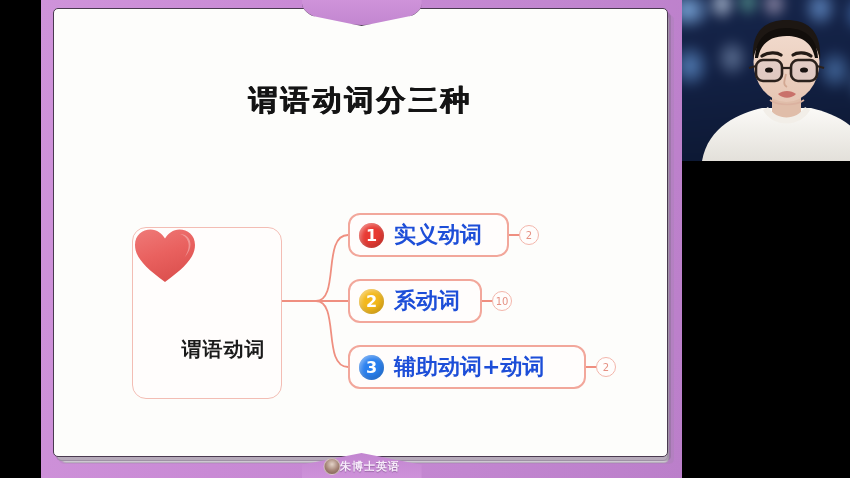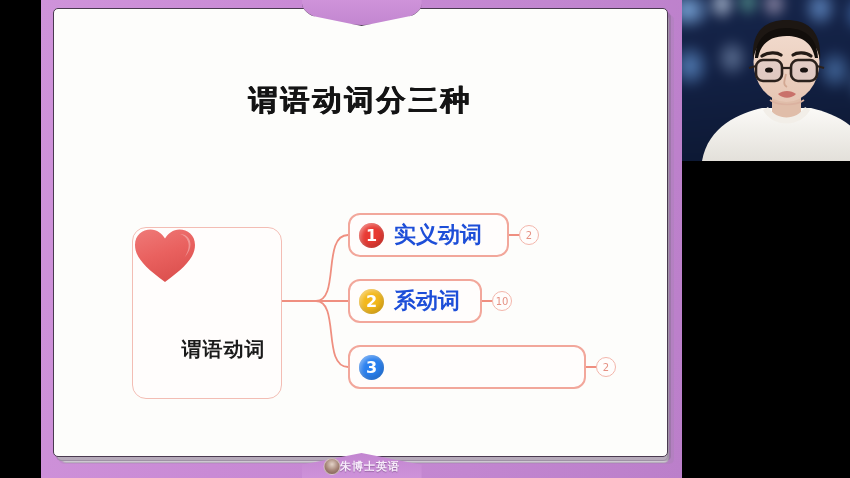--- a/index.html
+++ b/index.html
@@ -343,20 +343,21 @@
         <div class="count-badge" style="left:465px; top:216px;">2</div>
 
         <div class="child-node" style="left:294px; top:270px; width:134px;">
           <div class="num-badge" style="background:#f3b81b;">2</div>
           <div class="child-label">系动词</div>
         </div>
         <div class="count-badge" style="left:438px; top:282px;text-align:right;">10</div>
 
         <div class="child-node" style="left:294px; top:336px; width:238px;">
           <div class="num-badge" style="background:#2a80ef;">3</div>
+          <div class="child-label">辅助动词+动词</div>
         </div>
         <div class="count-badge" style="left:542px; top:348px;">2</div>
 
       </div>
 
     </div>
 
     <div class="spine-notch top"></div>
     <div class="spine-notch bottom"></div>
 

